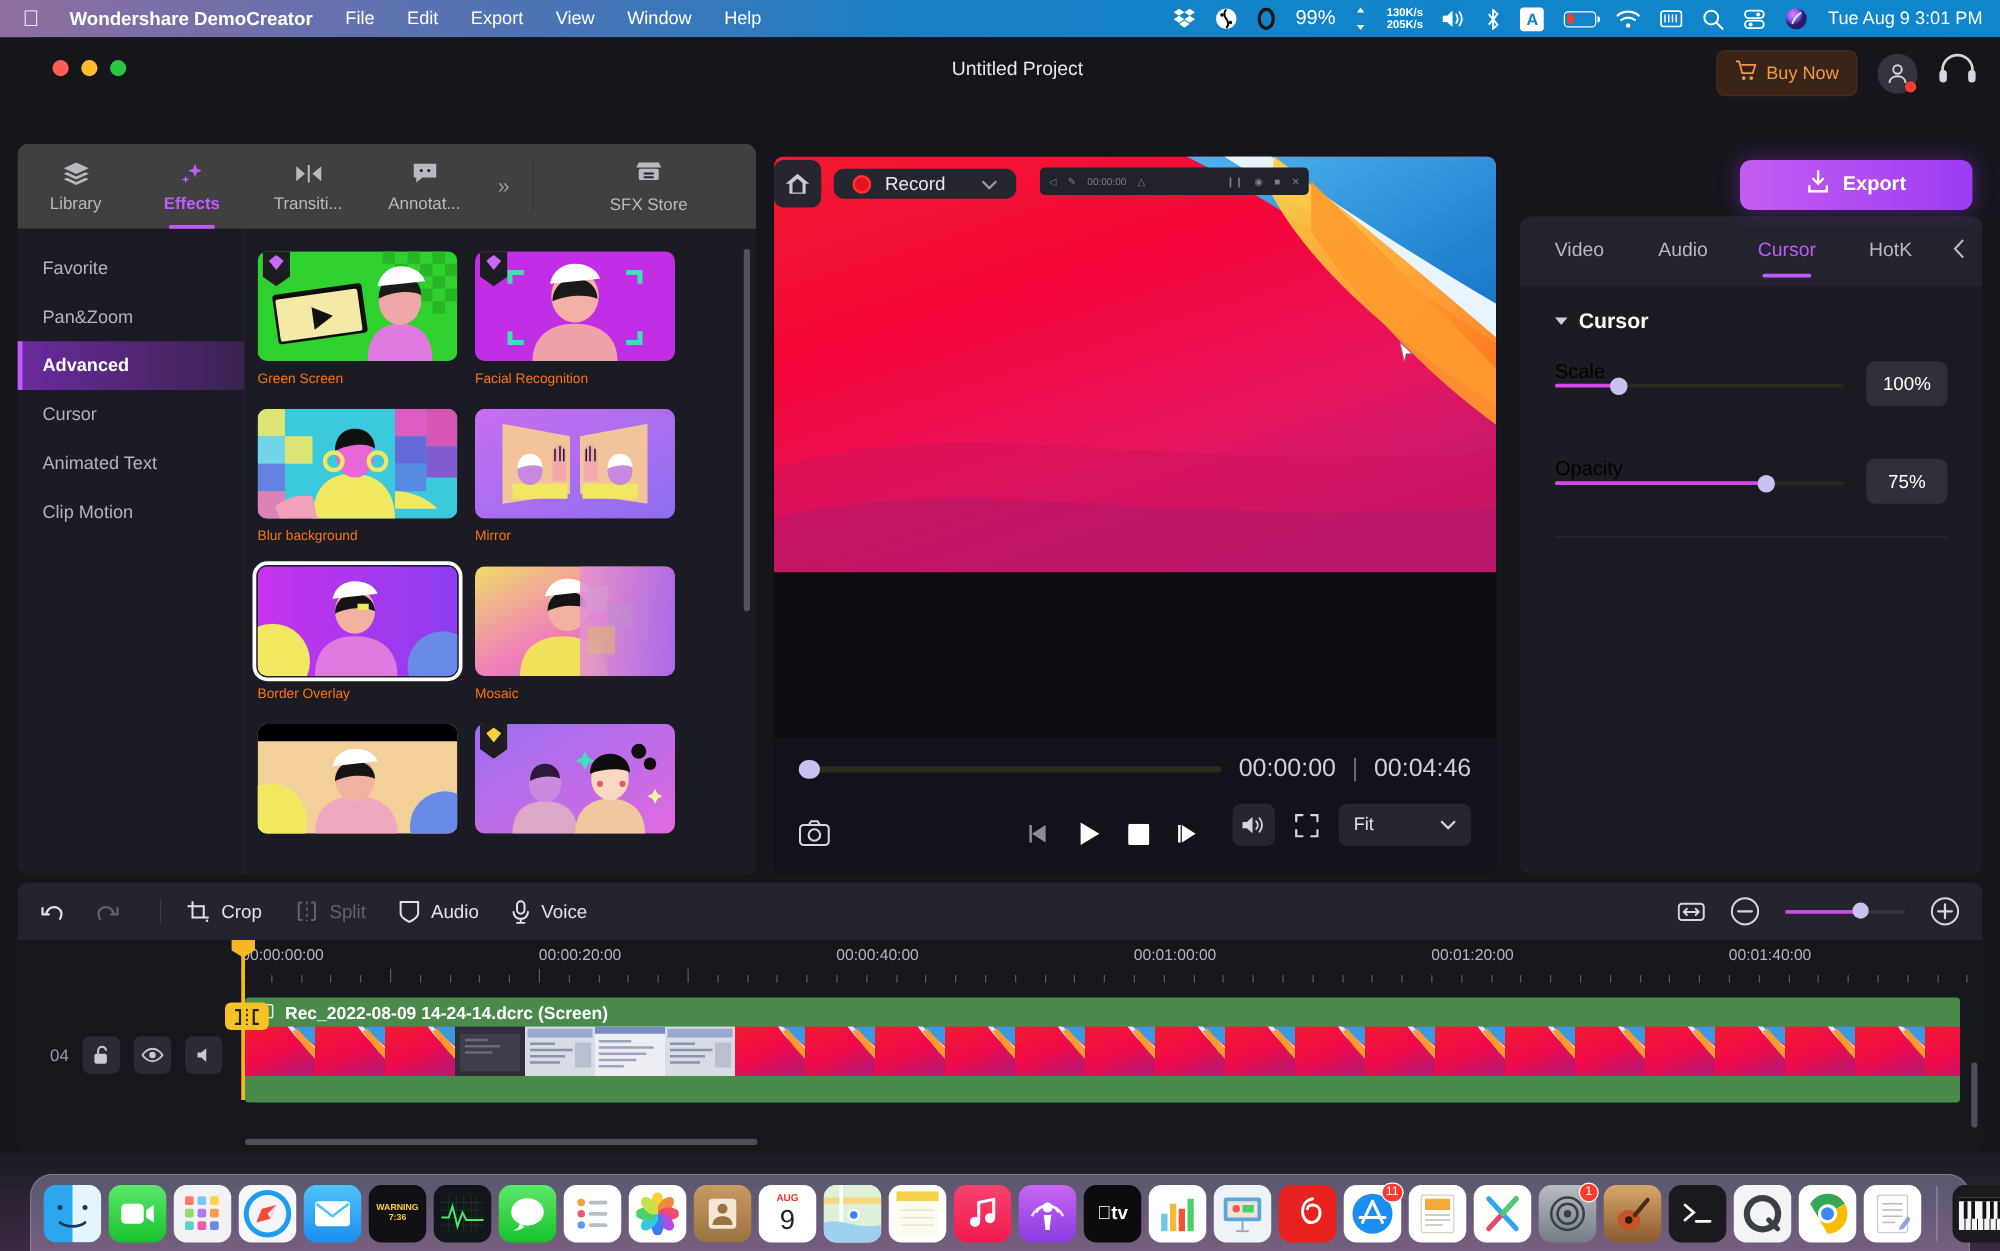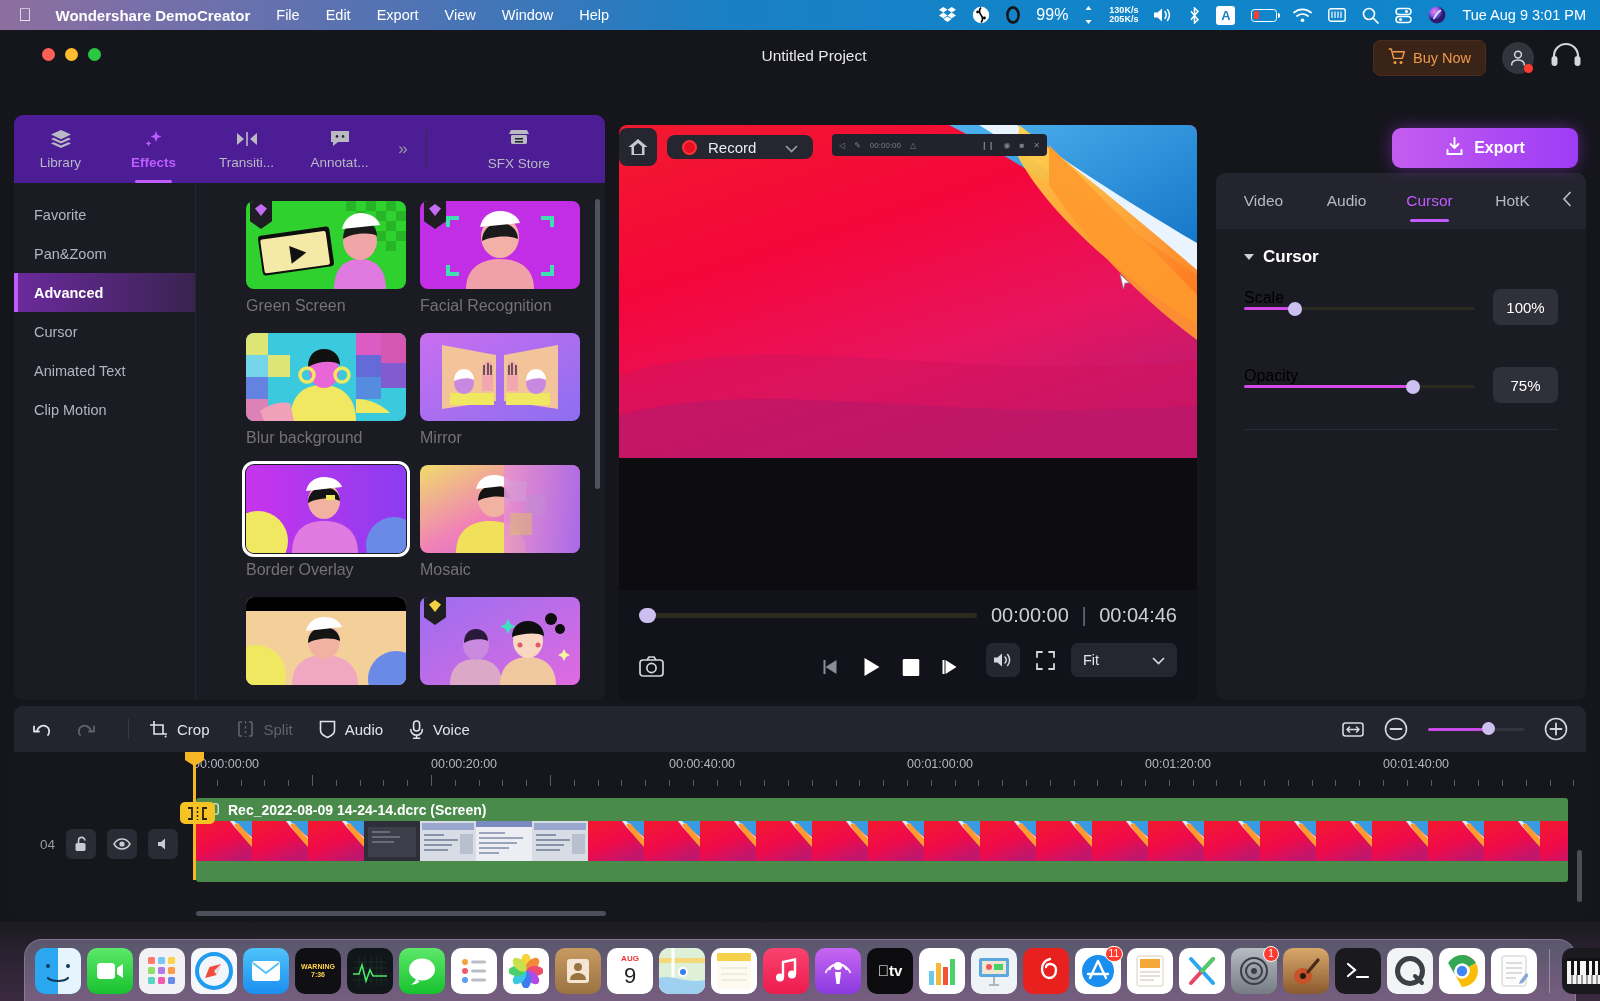--- a/index.html
+++ b/index.html
@@ -43,42 +43,42 @@
   .tb-right { position:absolute; right:18px; top:10px; display:flex; align-items:center; gap:16px;}
   .buynow {
     display:flex;align-items:center;gap:7px;background:#3a2418;border:1px solid #4a2c1a;
     color:#f09a4a; font-size:14.5px; padding:7px 14px; border-radius:7px; cursor:pointer;
   }
   .avatar-btn{position:relative;width:32px;height:32px;border-radius:50%;background:#34343e;display:flex;align-items:center;justify-content:center;}
   .avatar-btn .dot{position:absolute;right:1px;bottom:1px;width:9px;height:9px;border-radius:50%;background:#ff3b30;}
 
   
   .leftpanel{position:absolute;left:14px;top:85px;width:591px;height:585px;background:#1b1b24;border-radius:9px;overflow:hidden;}
-  .lp-tabs{height:68px;display:flex;align-items:stretch;background:#4c1d95;}
+  .lp-tabs{height:68px;display:flex;align-items:stretch;background:#404040;}
   .lp-tab{width:93px;display:flex;flex-direction:column;align-items:center;justify-content:center;gap:6px;color:#b9b9c4;font-size:13.5px;position:relative;cursor:pointer;}
   .lp-tab .ic{height:20px;display:flex;align-items:center;}
   .lp-tab.active{color:#c05cff;font-weight:bold;}
   .lp-tab.active::after{content:"";position:absolute;bottom:0;left:28px;right:28px;height:3.5px;background:#c05cff;border-radius:2px;}
   .lp-more{display:flex;align-items:center;justify-content:center;width:34px;color:#9a9aa6;font-size:17px;cursor:pointer;}
   .lp-div{width:1px;background:#33333d;margin:14px 6px;}
   .lp-sfx{flex:1;display:flex;flex-direction:column;align-items:center;justify-content:center;gap:6px;color:#b9b9c4;font-size:13.5px;cursor:pointer;}
-  .lp-body{display:flex;height:517px;gap:40px;}
+  .lp-body{display:flex;height:517px;}
   .lp-cats{width:182px;background:#1b1b24;padding-top:12px;border-right:1px solid #262630;}
   .cat{height:39px;display:flex;align-items:center;padding-left:20px;color:#b4b4c0;font-size:14.5px;cursor:pointer;position:relative;}
   .cat.active{background:linear-gradient(90deg,#6b2a9e 0%,#3a2350 100%);color:#fff;font-weight:bold;}
   .cat.active::before{content:"";position:absolute;left:0;top:0;bottom:0;width:4px;background:#c05cff;}
   .lp-grid{flex:1;padding:18px 0 0 10px;position:relative;overflow:hidden;}
   .grid{display:grid;grid-template-columns:160px 160px;gap:18px 14px;}
   .eff{cursor:pointer;}
   .thumb{width:160px;height:88px;border-radius:8px;position:relative;overflow:hidden;}
   .eff.sel .thumb{outline:3px solid #fff;outline-offset:1px;}
   .gem{position:absolute;left:4px;top:0;width:22px;height:28px;background:#1d1d22;clip-path:polygon(0 0,100% 0,100% 72%,50% 100%,0 72%);display:flex;align-items:flex-start;justify-content:center;padding-top:3px;}
   .gem i{display:block;width:12px;height:12px;background:#c56bf5;clip-path:polygon(50% 0,100% 38%,50% 100%,0 38%);}
   .gem.y i{background:#f5d142;}
-  .efflabel{margin-top:8px;color:#737373;font-size:16px;}
+  .efflabel{margin-top:8px;color:#f97316;font-size:11px;}
   .lp-scroll{position:absolute;right:5px;top:16px;width:5px;height:290px;background:#52525e;border-radius:3px;}
 
   
   .thumb svg{display:block;width:100%;height:100%;}
 
   
   .preview{position:absolute;left:619px;top:95px;width:578px;height:575px;background:#0c0c11;border-radius:8px;overflow:hidden;}
   .ptopbar{position:absolute;left:619px;top:98px;display:flex;align-items:center;gap:10px;z-index:5;}
   .homebtn{width:38px;height:38px;border-radius:8px;background:#262630;display:flex;align-items:center;justify-content:center;cursor:pointer;}
   .recbtn{height:24px;background:#262630;border-radius:8px;display:flex;align-items:center;gap:11px;padding:0 15px;color:#eaeaf2;font-size:15px;cursor:pointer;}

